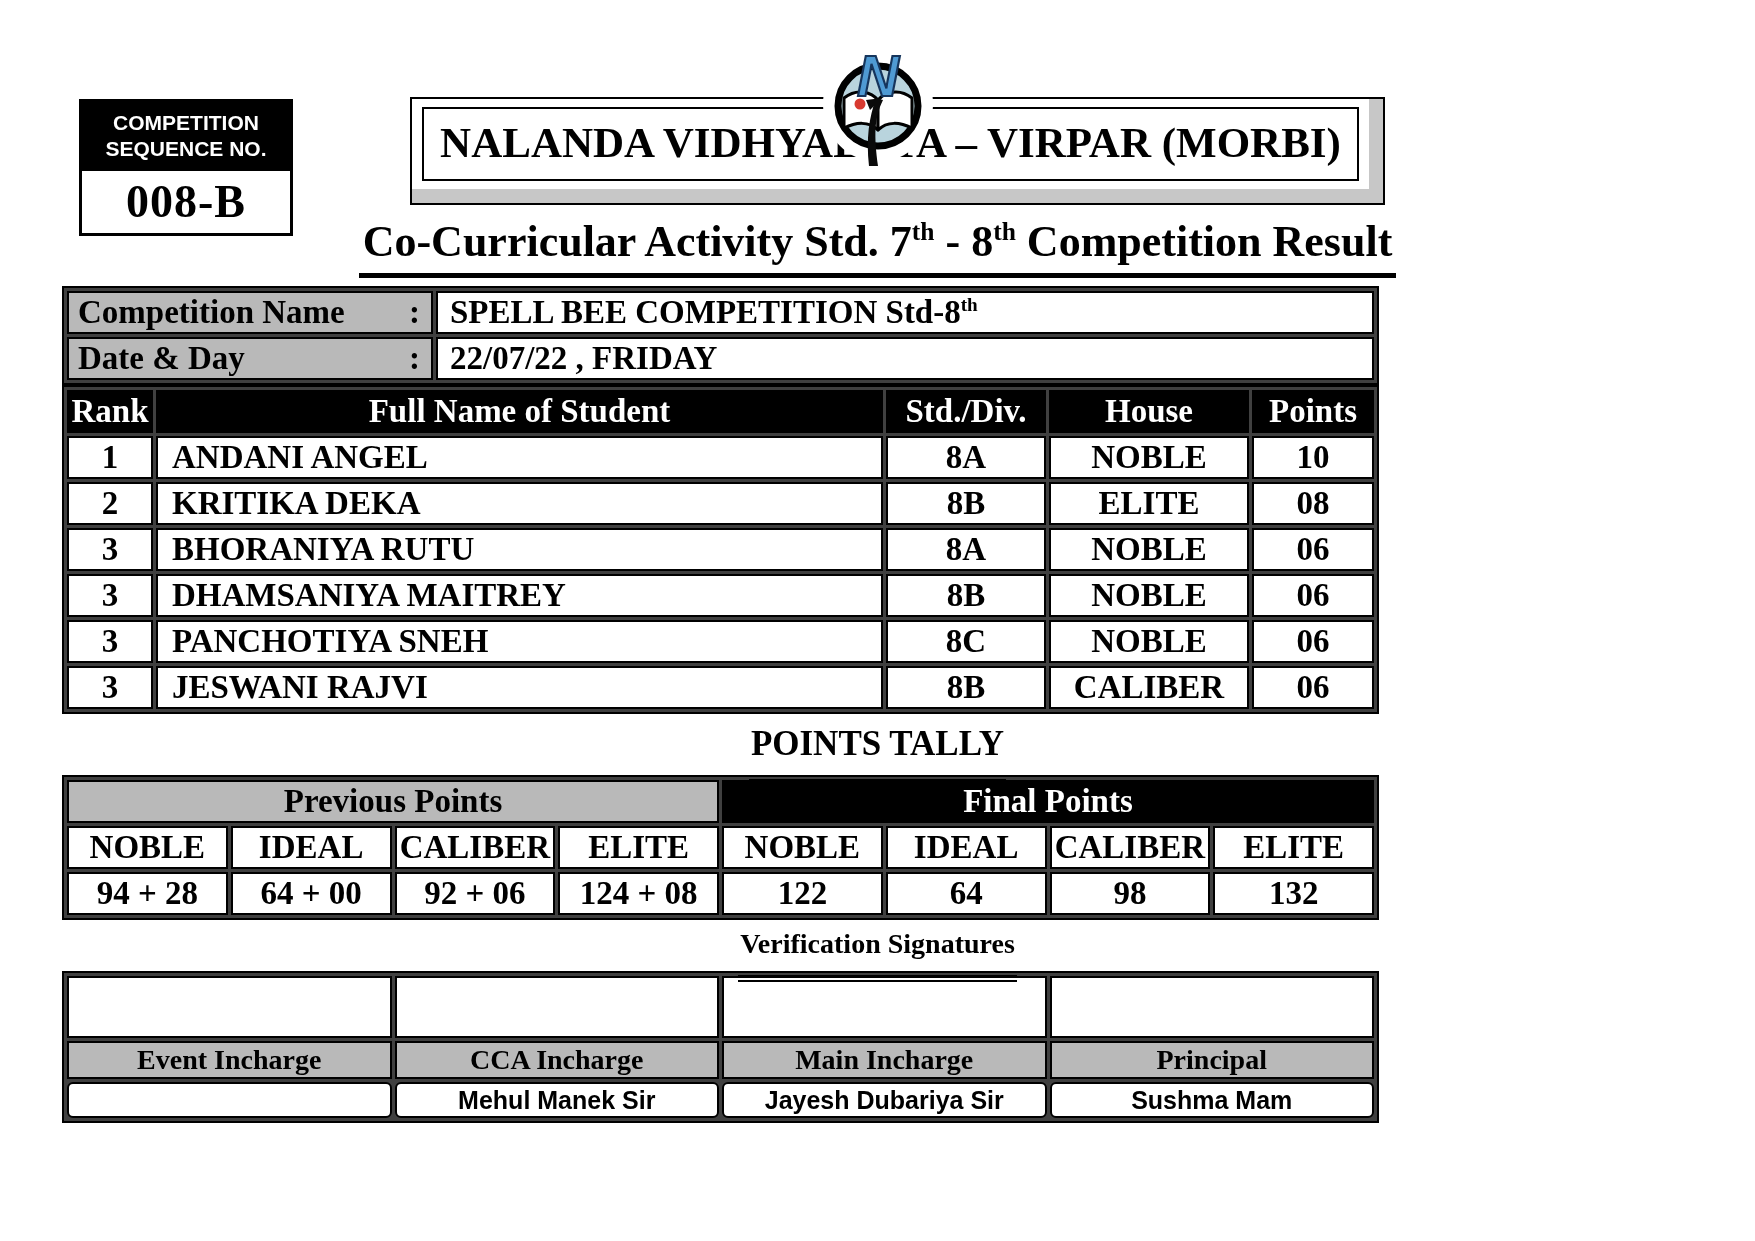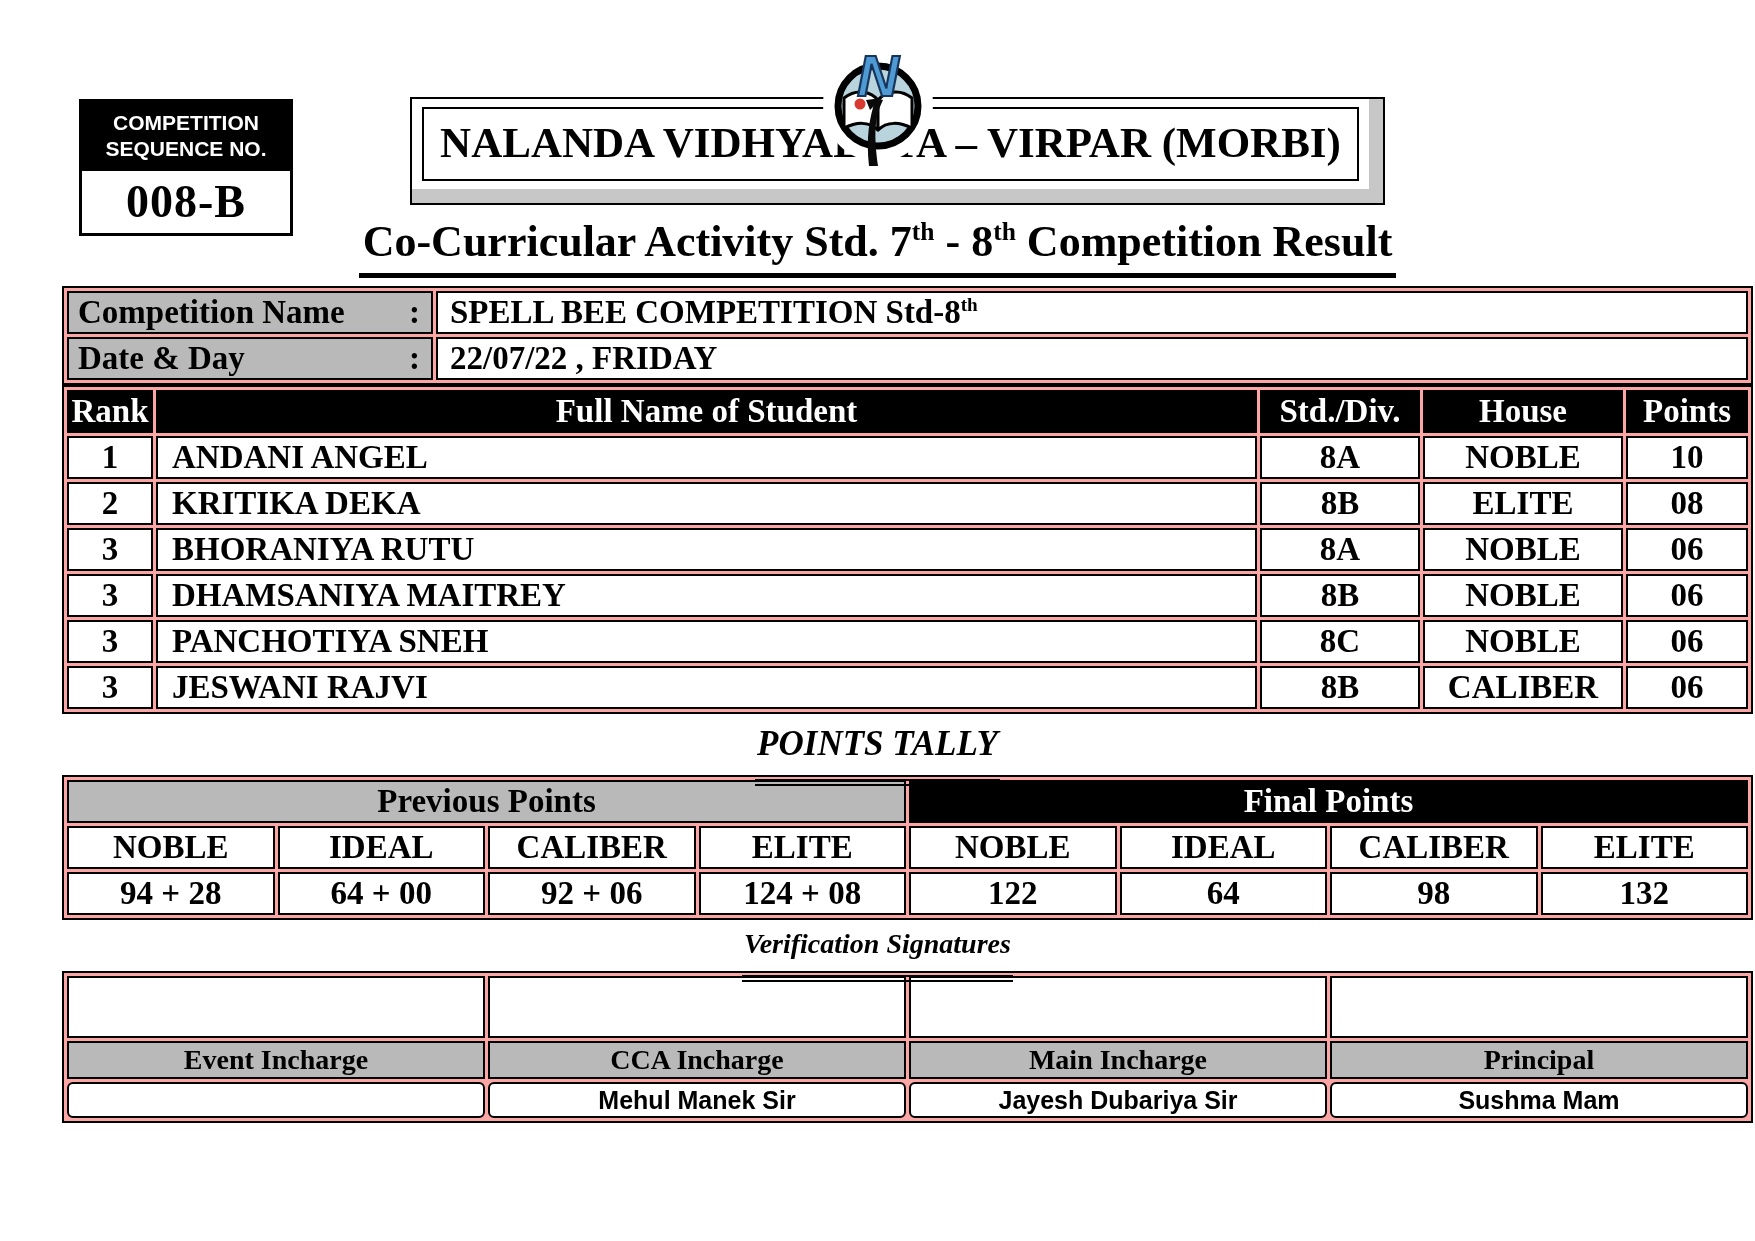--- a/index.html
+++ b/index.html
@@ -53,23 +53,23 @@
     display: inline-block;
     font-size: 44px; line-height: 56px;
     border-bottom: 5px solid #000;
     padding: 0 4px 3px;
     white-space: nowrap;
   }
   sup { font-size: 58%; vertical-align: super; line-height: 0; }
 
   
   table.sheet {
-    width: 1691px; margin: 0 62px;
+    width: 1317px; margin: 0 62px;
     border-collapse: separate; border-spacing: 3px;
-    border: 2px solid #000; background: #fca5a5;
+    border: 2px solid #000; background: #404040;
     table-layout: fixed;
   }
   table.sheet td, table.sheet th {
     border: 2px solid #000; background: #fff;
     font-weight: bold; overflow: hidden; white-space: nowrap;
   }
   .cell-gray  { background: #b9b9b9 !important; }
   .cell-black { background: #000 !important; color: #fff; }
 
   
@@ -83,21 +83,20 @@
   .results-table th { font-size: 33px; height: 41px; text-align: center; }
   .results-table td { font-size: 33px; height: 40px; text-align: center; vertical-align: middle; }
   .results-table td.name-cell { text-align: left; padding-left: 14px; }
 
   
   .section-heading { text-align: center; margin-top: 9px; }
   .section-heading .dbl {
     display: inline-block;
     border-bottom: 7px double #000;
     padding: 0 2px 14px;
-    font-style: italic;
   }
   .tally-heading { font-size: 35px; line-height: 42px; height: 52px; }
   .sig-heading   { font-size: 28px; line-height: 34px; height: 44px; margin-top: 7px; }
 
   
   .points-table { margin-top: 1px; }
   .points-table td { font-size: 33px; text-align: center; vertical-align: middle; }
   .points-table .group-row td { height: 39px; }
   .points-table .house-row td { height: 38px; }
   .points-table .value-row td { height: 42px; }

